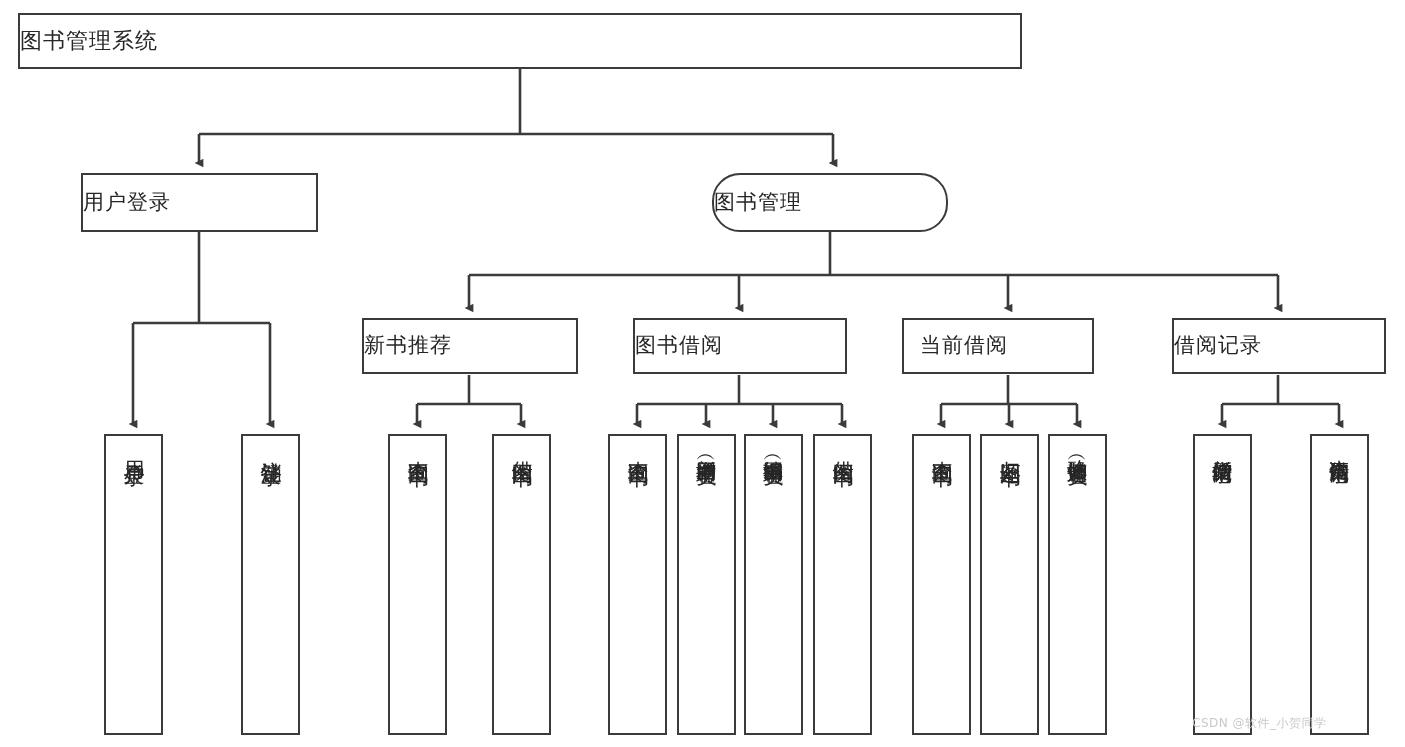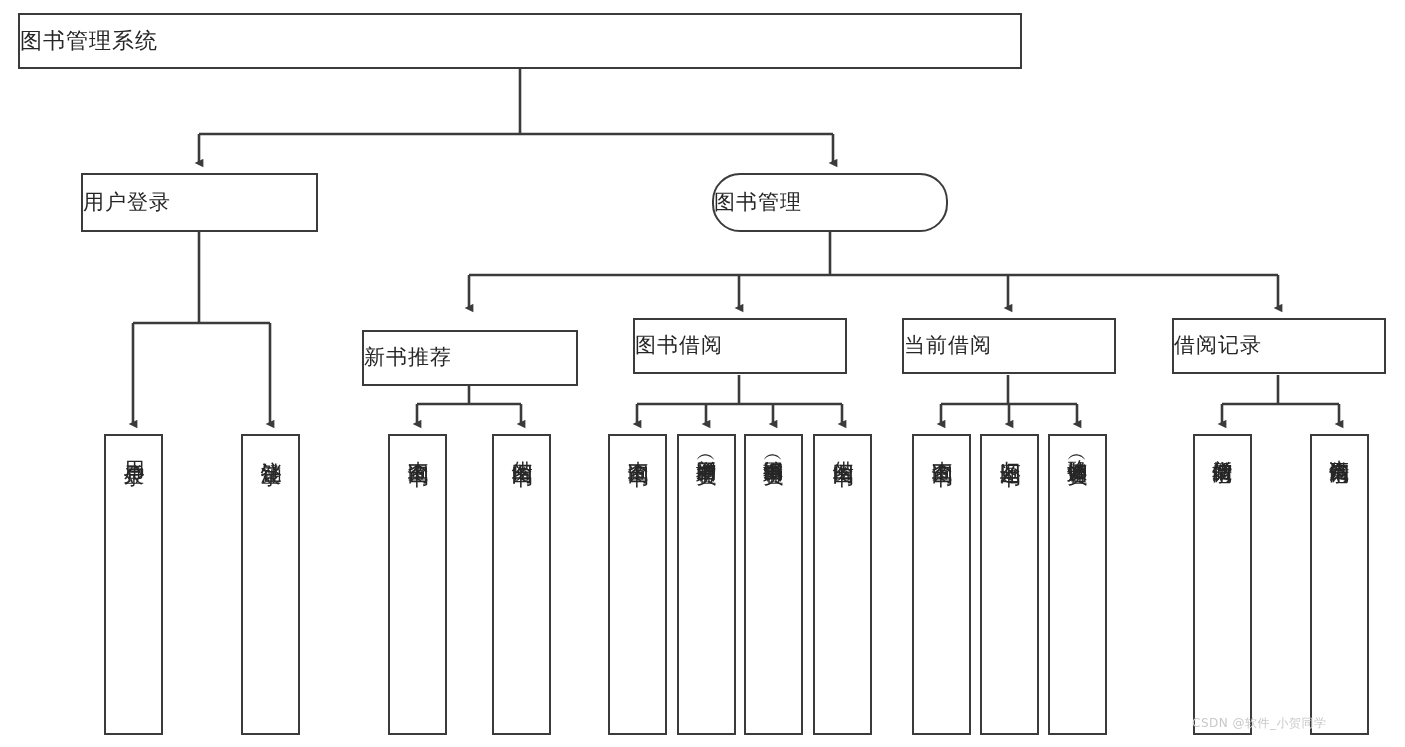--- a/index.html
+++ b/index.html
@@ -131,27 +131,27 @@
     <span class="node-label">图书管理系统</span>
   </div>
 
   <div class="node horizontal" style="left:81px; top:173px; width:237px; height:59px;">
     <span class="node-label">用户登录</span>
   </div>
   <div class="node horizontal" style="left:712px; top:173px; width:236px; height:59px;border-radius:28px;">
     <span class="node-label">图书管理</span>
   </div>
 
-  <div class="node horizontal" style="left:362px; top:330px; width:216px; height:56px;">
+  <div class="node horizontal" style="left:362px; top:318px; width:216px; height:56px;">
     <span class="node-label">新书推荐</span>
   </div>
   <div class="node horizontal" style="left:633px; top:318px; width:214px; height:56px;">
     <span class="node-label">图书借阅</span>
   </div>
-  <div class="node horizontal" style="left:902px; top:318px; width:214px; height:56px;">
+  <div class="node horizontal" style="left:902px; top:318px; width:192px; height:56px;padding-left:16px;">
     <span class="node-label">当前借阅</span>
   </div>
   <div class="node horizontal" style="left:1172px; top:318px; width:214px; height:56px;">
     <span class="node-label">借阅记录</span>
   </div>
 
   <div class="node vertical" style="left:104px; top:434px; width:59px; height:301px;">
     <span class="node-label">用户登录</span>
   </div>
   <div class="node vertical" style="left:241px; top:434px; width:59px; height:301px;">

